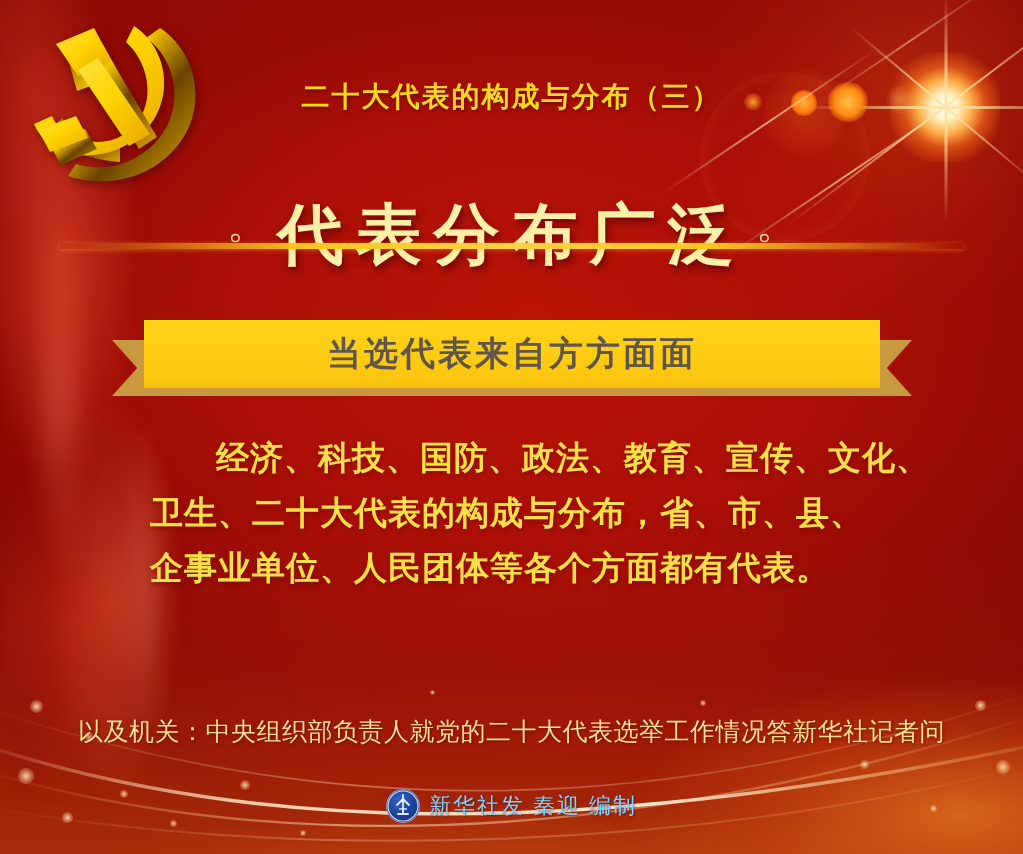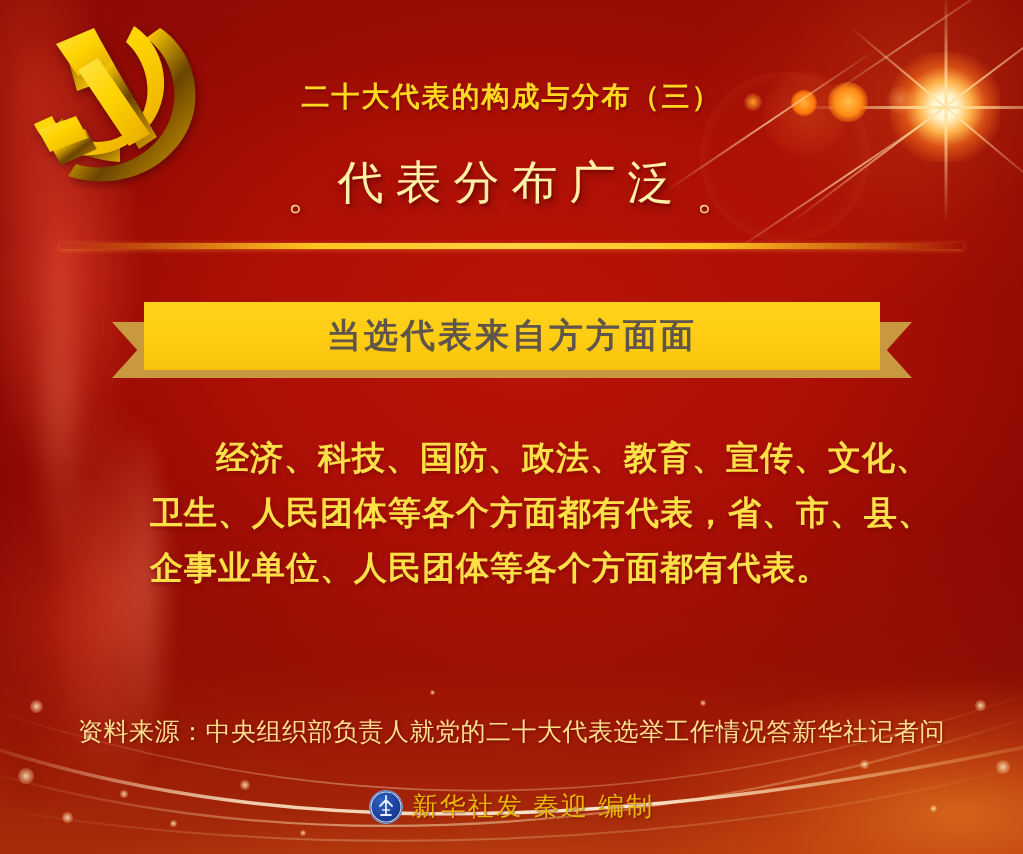--- a/index.html
+++ b/index.html
@@ -130,28 +130,29 @@
   }
   .headline-wrap {
     position: absolute;
     left: 0; top: 142px;
     width: 1023px;
     text-align: center;
     white-space: nowrap;
   }
   .headline {
     display: inline-block;
-    font-size: 46px;
-    font-weight: normal;
+    font-size: 66px;
+    font-weight: bold;
     letter-spacing: 12px;
     color: #fff0a8;
     text-shadow:
       2px 3px 0 rgba(120,8,2,0.55),
       3px 5px 9px rgba(80,0,0,0.6);
     vertical-align: middle;
+    margin-top: 48px;
   }
   .deco-ring {
     display: inline-block;
     vertical-align: middle;
     font-size: 40px;
     color: #f6d98a;
     margin: 26px 6px 0 6px;
     text-shadow: 1px 2px 4px rgba(90,0,0,0.6);
   }
   .divider {
@@ -165,21 +166,21 @@
       #ffd242 50%,
       #ffc61e 72%,
       rgba(215,120,20,0.55) 92%,
       rgba(170,40,8,0) 100%);
     box-shadow: 0 1px 5px rgba(255,170,40,0.45);
   }
 
   
   .ribbon {
     position: absolute;
-    left: 112px; top: 298px;
+    left: 112px; top: 316px;
     width: 800px; height: 84px;
   }
   .ribbon-wing {
     position: absolute;
     top: 24px;
     width: 70px; height: 56px;
     background: #c9993f;
   }
   .ribbon-wing.left  { left: 0;  clip-path: polygon(0 0, 100% 0, 100% 100%, 0 100%, 36% 50%); }
   .ribbon-wing.right { right: 0; clip-path: polygon(0 0, 100% 0, 64% 50%, 100% 100%, 0 100%); }
@@ -238,22 +239,22 @@
   .credit {
     position: absolute;
     left: 0; top: 789px;
     width: 1023px;
     display: flex;
     align-items: center;
     justify-content: center;
     gap: 9px;
   }
   .credit-text {
-    font-size: 26px;
-    color: #eab308;
+    font-size: 22px;
+    color: #7dd3fc;
     letter-spacing: 2px;
     white-space: nowrap;
     text-shadow: 1px 1px 2px rgba(90,8,0,0.6);
   }
   .xinhua-logo {
     width: 32px; height: 32px;
     border-radius: 50%;
     background: radial-gradient(circle at 38% 32%, #2f62c4 0%, #1c3f98 55%, #132c70 100%);
     border: 1px solid rgba(255,255,255,0.45);
     position: relative;
@@ -336,21 +337,21 @@
     <div class="ribbon-wing left"></div>
     <div class="ribbon-wing right"></div>
     <div class="ribbon-tail"></div>
     <div class="ribbon-main">
       <span class="ribbon-text">当选代表来自方方面面</span>
     </div>
   </div>
 
   <div class="body-block">
     <div class="body-line indent">经济、科技、国防、政法、教育、宣传、文化、</div>
-    <div class="body-line">卫生、人民团体等各个方面都有代表，省、市、县、</div>
+    <div class="body-line">卫生、二十大代表的构成与分布，省、市、县、</div>
     <div class="body-line">企事业单位、人民团体等各个方面都有代表。</div>
   </div>
 
   <div class="bottom-glow"></div>
   <svg style="position:absolute;left:0;bottom:0;width:1023px;height:260px;" viewBox="0 0 1023 260">
     <defs>
       <linearGradient id="sw1" x1="0" y1="0" x2="1" y2="0">
         <stop offset="0%" stop-color="rgba(255,220,170,0.05)"></stop>
         <stop offset="25%" stop-color="rgba(255,235,200,0.85)"></stop>
         <stop offset="62%" stop-color="rgba(255,245,220,0.95)"></stop>
@@ -377,21 +378,21 @@
   <div class="dot" style="left:170px;top:820px;width:7px;height:7px;"></div>
   <div class="dot" style="left:240px;top:780px;width:10px;height:10px;"></div>
   <div class="dot" style="left:300px;top:830px;width:6px;height:6px;"></div>
   <div class="dot" style="left:430px;top:690px;width:5px;height:5px;"></div>
   <div class="dot" style="left:700px;top:700px;width:6px;height:6px;"></div>
   <div class="dot" style="left:860px;top:760px;width:9px;height:9px;"></div>
   <div class="dot" style="left:930px;top:805px;width:7px;height:7px;"></div>
   <div class="dot" style="left:975px;top:700px;width:11px;height:11px;"></div>
   <div class="dot" style="left:996px;top:760px;width:14px;height:14px;"></div>
 
-  <div class="source">资料来源：中央组织部负责人就党的二十大代表选举工作情况答新华社记者问</div>
+  <div class="source">以及机关：中央组织部负责人就党的二十大代表选举工作情况答新华社记者问</div>
 
   <div class="credit">
     <div class="xinhua-logo">
       <svg viewBox="0 0 32 32" width="32" height="32">
         <circle cx="16" cy="16" r="15" fill="none" stroke="#ffffff" stroke-width="1.2" opacity="0.8"></circle>
         <path d="M16 5 L16 24 M16 9 L10 15 M16 9 L22 15 M11 24 L21 24" stroke="#e8eef9" stroke-width="1.8" fill="none" stroke-linecap="round"></path>
         <path d="M12 19 L20 19" stroke="#e8eef9" stroke-width="1.4"></path>
       </svg>
     </div>
     <span class="credit-text">新华社发 秦迎 编制</span>

